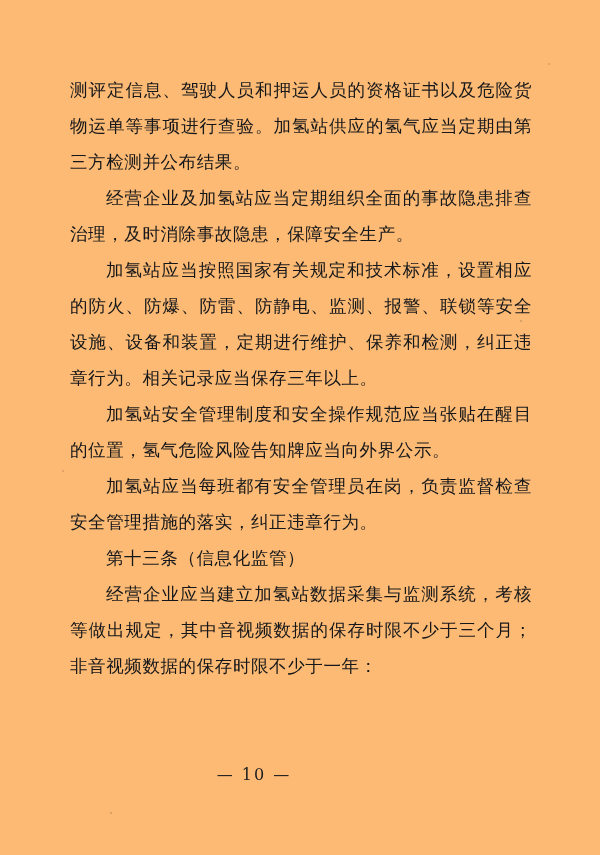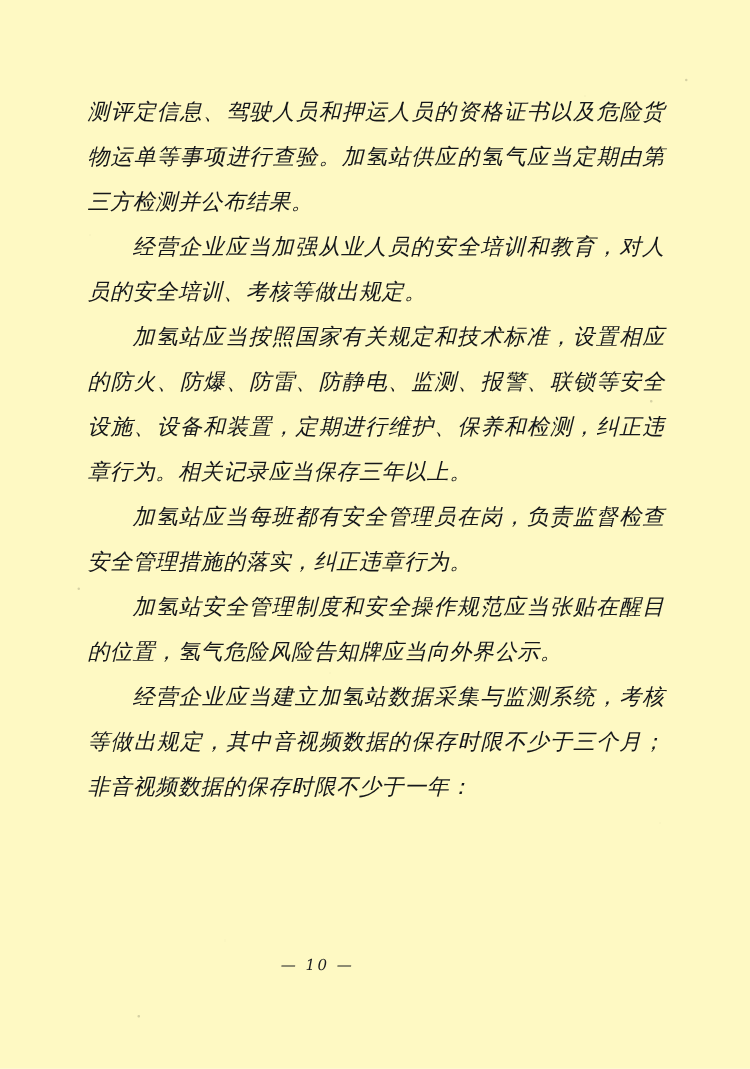--- a/index.html
+++ b/index.html
@@ -10,23 +10,22 @@
     width: 600px;
     height: 855px;
     background: #ffffff;
     font-family: "Liberation Serif", serif;
     overflow: hidden;
   }
   .page {
     position: relative;
     width: 600px;
     height: 855px;
-    background: #fef9c3;
+    background: #fdba74;
     box-sizing: border-box;
-    font-style: italic;
   }
   .paper-texture {
     position: absolute;
     inset: 0;
     background:
       radial-gradient(circle at 12% 22%, rgba(0,0,0,0.018) 0 1px, transparent 1px),
       radial-gradient(circle at 78% 9%, rgba(0,0,0,0.02) 0 1px, transparent 1px),
       radial-gradient(circle at 44% 63%, rgba(0,0,0,0.015) 0 1px, transparent 1px),
       radial-gradient(circle at 88% 77%, rgba(0,0,0,0.015) 0 1px, transparent 1px),
       radial-gradient(circle at 30% 88%, rgba(0,0,0,0.012) 0 1px, transparent 1px);
@@ -50,21 +49,21 @@
   }
   .indent {
     text-indent: 36px;
   }
   .page-number {
     position: absolute;
     left: 0;
     top: 765px;
     width: 508px;
     text-align: center;
-    font-size: 12px;
+    font-size: 16px;
     letter-spacing: 2px;
     color: #1a1c1f;
     font-family: "DejaVu Serif", "Liberation Serif", serif;
   }
   .speck {
     position: absolute;
     background: rgba(0,0,0,0.16);
     border-radius: 50%;
   }
   .s1 { left: 548px; top: 63px; width: 2px; height: 2px; }
@@ -77,21 +76,22 @@
 
 <div class="page">
   <div class="paper-texture"></div>
   <div class="speck s1"></div>
   <div class="speck s2"></div>
   <div class="speck s3"></div>
   <div class="speck s4"></div>
 
   <div class="body-text">
     <p class="para">测评定信息、驾驶人员和押运人员的资格证书以及危险货物运单等事项进行查验。加氢站供应的氢气应当定期由第三方检测并公布结果。</p>
-    <p class="para indent">经营企业应当加强从业人员的安全培训和教育，对人员的安全培训、考核等做出规定。</p>
+    <p class="para indent">经营企业及加氢站应当定期组织全面的事故隐患排查治理，及时消除事故隐患，保障安全生产。</p>
     <p class="para indent">加氢站应当按照国家有关规定和技术标准，设置相应的防火、防爆、防雷、防静电、监测、报警、联锁等安全设施、设备和装置，定期进行维护、保养和检测，纠正违章行为。相关记录应当保存三年以上。</p>
+    <p class="para indent">加氢站安全管理制度和安全操作规范应当张贴在醒目的位置，氢气危险风险告知牌应当向外界公示。</p>
     <p class="para indent">加氢站应当每班都有安全管理员在岗，负责监督检查安全管理措施的落实，纠正违章行为。</p>
-    <p class="para indent">加氢站安全管理制度和安全操作规范应当张贴在醒目的位置，氢气危险风险告知牌应当向外界公示。</p>
+    <p class="para indent">第十三条（信息化监管）</p>
     <p class="para indent">经营企业应当建立加氢站数据采集与监测系统，考核等做出规定，其中音视频数据的保存时限不少于三个月；非音视频数据的保存时限不少于一年：</p>
   </div>
 
   <div class="page-number">— 10 —</div>
 </div>
 
 </body></html>

